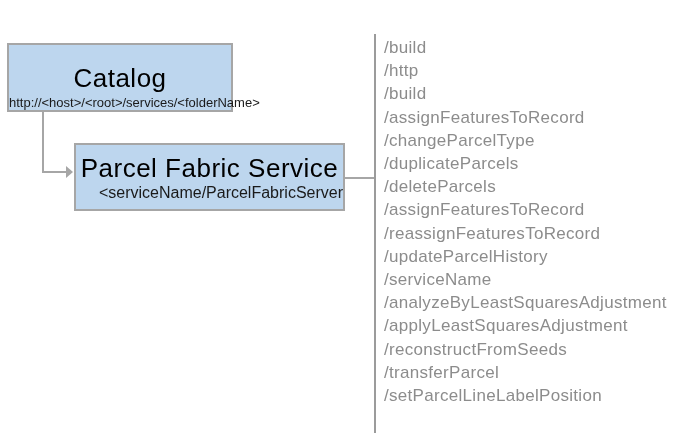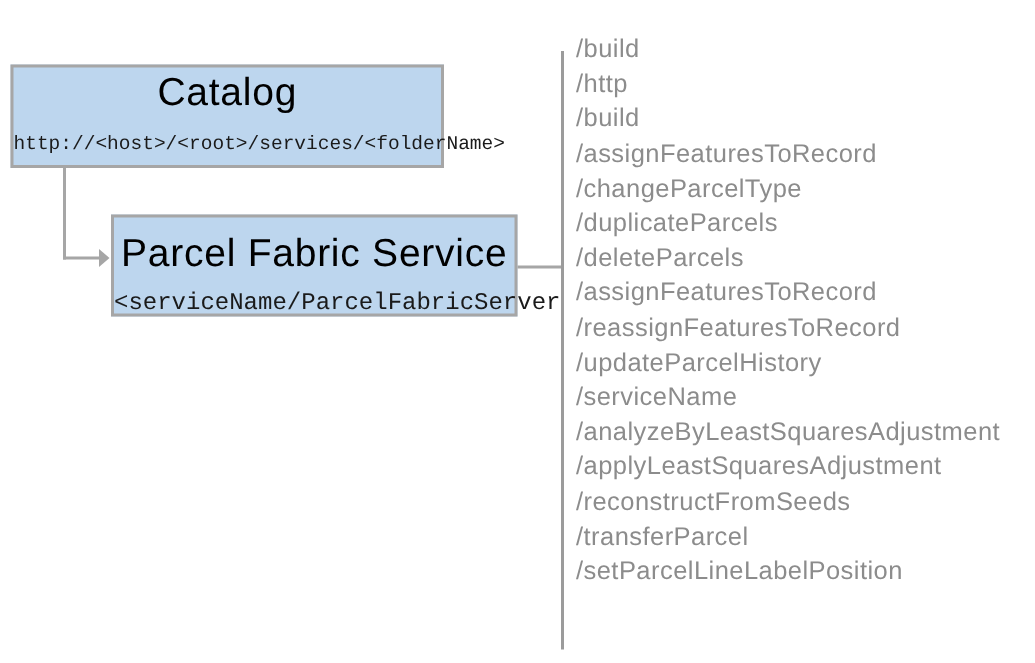--- a/index.html
+++ b/index.html
@@ -20,45 +20,44 @@
   .node {
     position: absolute;
     box-sizing: border-box;
     background: var(--box-fill, #BDD6EE);
     border: 2px solid var(--box-border, #A6A6A6);
     text-align: center;
   }
   .node-catalog {
     left: 7px;
     top: 43px;
-    width: 289px;
+    width: 226px;
     height: 69px;
-    padding-top: 1px;
+    padding-top: 18px;
   }
   .node-service {
     left: 74px;
     top: 143px;
     width: 271px;
     height: 68px;
     padding-top: 8px;
   }
   .node-title {
     font-size: 26px;
     line-height: 30px;
     color: var(--title-text, #000000);
     letter-spacing: 0.5px;
     white-space: nowrap;
   }
   .node-subtitle {
     font-size: 13px;
     line-height: 17px;
     color: var(--subtitle-text, #1a1a1a);
-    margin-top: 11px;
+    margin-top: 1px;
     white-space: nowrap;
-    font-family: Liberation Mono, monospace;
   }
   .node-subtitle.small {
     font-size: 16px;
     text-align: right;
   }
 
   
   .conn {
     position: absolute;
     background: var(--connector, #A6A6A6);
@@ -97,21 +96,21 @@
     top: 34px;
     width: 2px;
     height: 399px;
     background: var(--separator, #9B9B9B);
   }
 
   
   .endpoint-list {
     position: absolute;
     left: 384px;
-    top: 21px;
+    top: 36px;
     width: 300px;
     color: var(--list-text, #8C8C8C);
     font-size: 17px;
     line-height: 23.2px;
     letter-spacing: 0.3px;
     white-space: nowrap;
   }
 </style>
 </head>
 <body>

